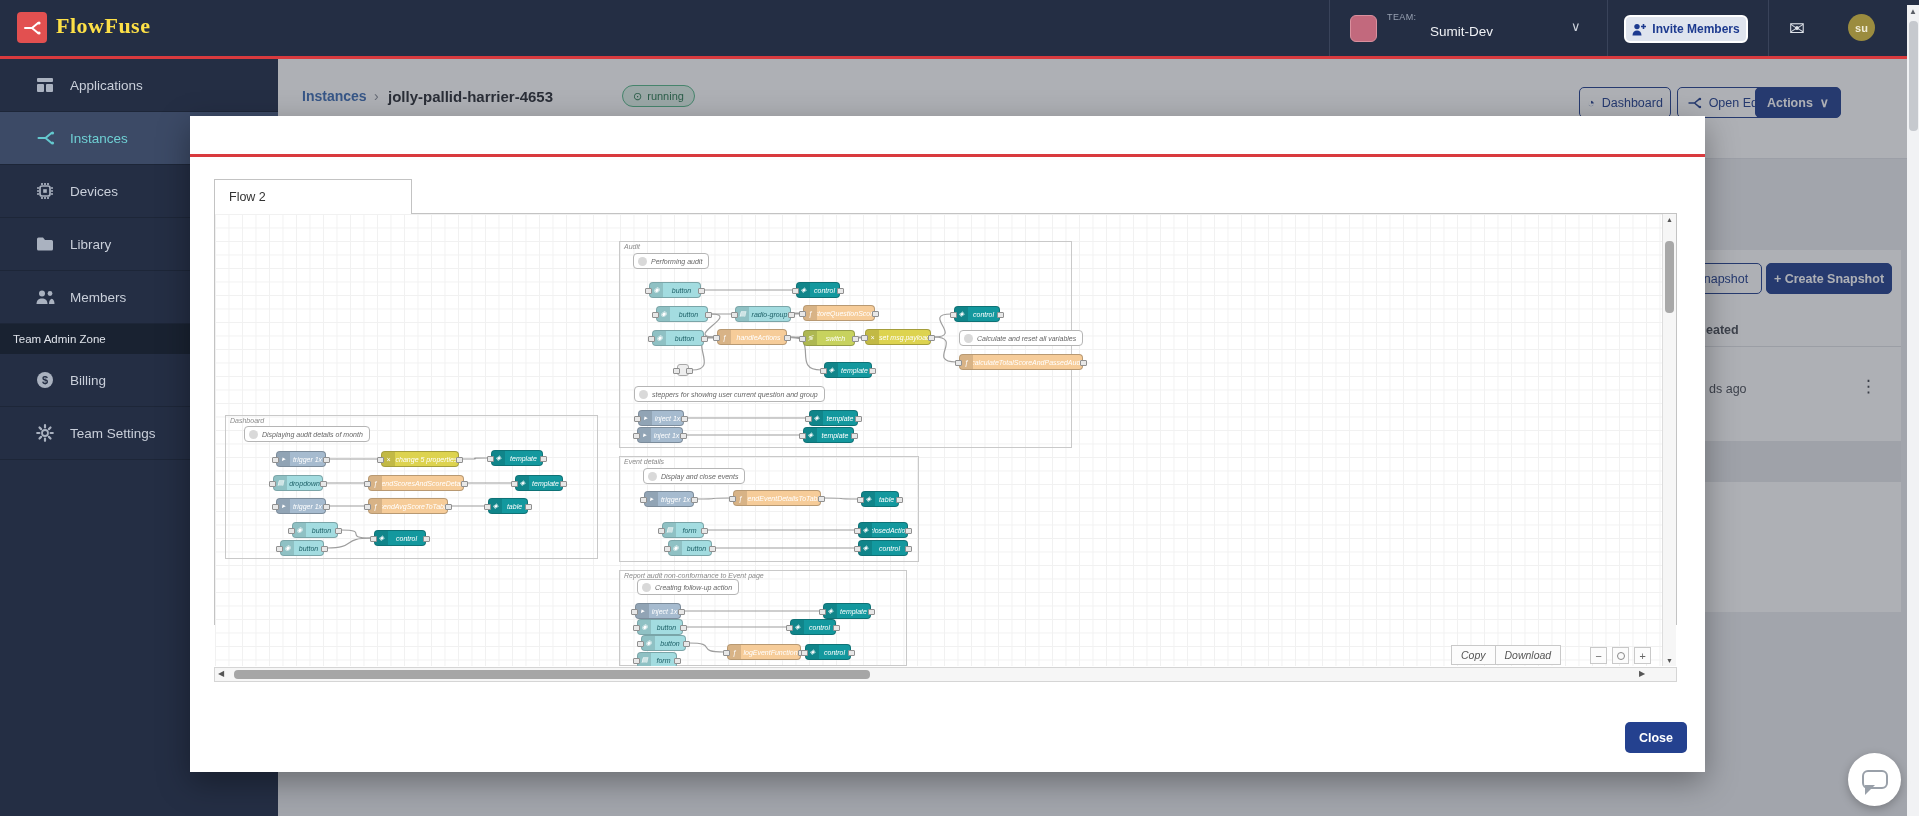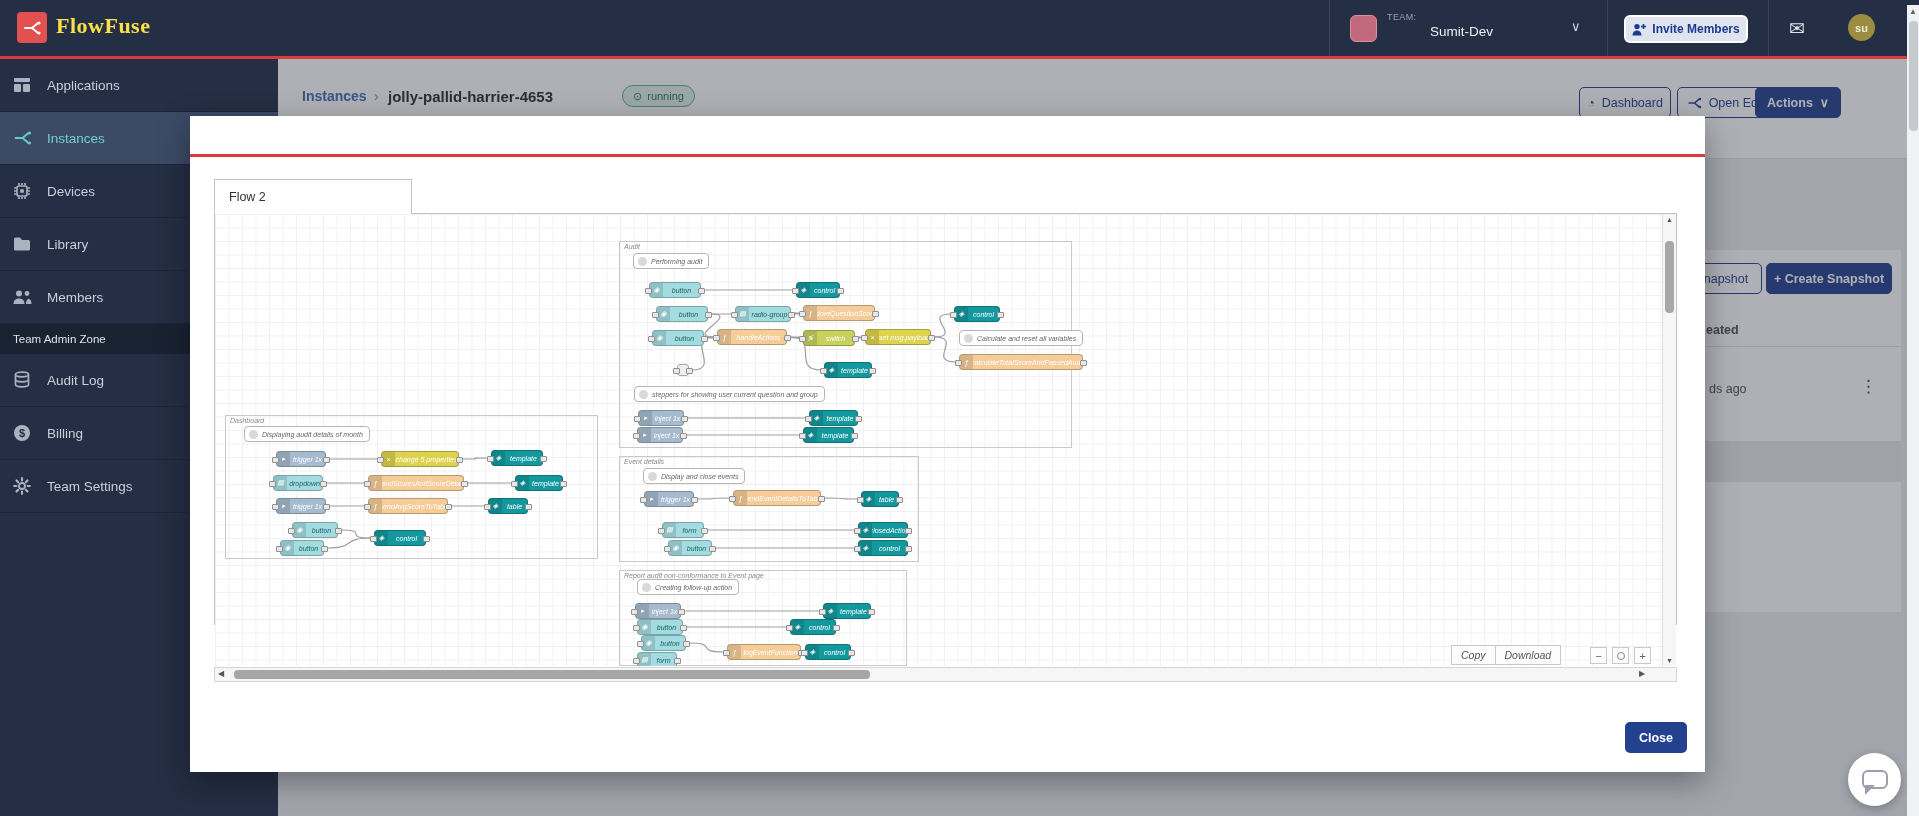--- a/index.html
+++ b/index.html
@@ -16,21 +16,21 @@
   .team-avatar { position:absolute; left:1350px; top:15px; width:27px; height:27px; border-radius:6px; background:#c2697d; border:1px solid #d9909e; }
   .team-label { position:absolute; left:1387px; top:12px; font-size:9px; color:#98a1b2; letter-spacing:0.4px; }
   .team-name { position:absolute; left:1387px; top:24px; font-size:13.5px; color:#eef0f4;margin-left:43px; }
   .hdr-chevron { position:absolute; left:1571px; top:19px; color:#cfd4dd; font-size:13px; }
   .invite-btn { position:absolute; left:1624px; top:15px; width:124px; height:28px; background:#dfe4ee; border:2px solid #ffffff; border-radius:6px; color:#1d3a8f; font-size:12px; font-weight:bold; display:flex; align-items:center; justify-content:center; gap:6px; }
   .mail-icon { position:absolute; left:1789px; top:17px; font-size:19px; color:#dfe3ea; }
   .user-avatar { position:absolute; left:1848px; top:14px; width:27px; height:27px; border-radius:50%; background:#9b8c3f; color:#f0ecd8; font-size:11px; font-weight:bold; display:flex; align-items:center; justify-content:center; }
 
   
   .sidebar { position:absolute; left:0; top:59px; width:278px; height:757px; background:#242e44; z-index:2; }
-  .side-item { height:53px; display:flex; align-items:center; padding-left:12px; gap:15px; border-bottom:1px solid #1d2638; color:#c9cfda; font-size:13.5px; cursor:pointer; }
+  .side-item { height:53px; display:flex; align-items:center; padding-left:35px; gap:15px; border-bottom:1px solid #1d2638; color:#c9cfda; font-size:13.5px; cursor:pointer; }
   .side-item .sicon { width:20px; height:20px; display:flex; align-items:center; justify-content:center; color:#aab2c0; }
   .side-item.active { background:#3c4a66; color:#6fd0d4; }
   .side-item.active .sicon { color:#64c9cf; }
   .admin-zone { height:30px; background:#192231; color:#dfe3ea; font-size:11.5px; display:flex; align-items:center; padding-left:13px; }
 
   
   .main-bg { position:absolute; left:278px; top:59px; width:1641px; height:757px; background:#eceef0; }
   .topstrip { position:absolute; left:278px; top:59px; width:1641px; height:100px; background:#ffffff; border-bottom:1px solid #e2e4e8; }
   .crumb { position:absolute; top:88px; font-size:14px; }
   .crumb-parent { color:#3f6fb5; font-weight:bold; }
@@ -191,30 +191,20 @@
       <svg class="ic" width="19" height="16" viewBox="0 0 19 16" fill="currentColor">
           <circle cx="6" cy="4.5" r="3"></circle>
           <path d="M0.5 15 c0-3.6 2.4-5.4 5.5-5.4 s5.5 1.8 5.5 5.4 z"></path>
           <circle cx="14" cy="4.5" r="2.4"></circle>
           <path d="M13 15 c0-2.8 1-4.6 2.6-5.2 1.8 0.5 2.9 2.3 2.9 5.2 z"></path>
         </svg>
     </span>
     <span>Members</span>
   </div>
   <div class="admin-zone">Team Admin Zone</div>
-  <div class="side-item">
-    <span class="sicon">
-      <svg class="ic" width="18" height="18" viewBox="0 0 18 18" fill="none" stroke="currentColor" stroke-width="1.7">
-          <ellipse cx="9" cy="3.5" rx="6.5" ry="2.3"></ellipse>
-          <path d="M2.5 3.5 v5 c0 1.3 2.9 2.3 6.5 2.3 s6.5-1 6.5-2.3 v-5"></path>
-          <path d="M2.5 8.5 v5 c0 1.3 2.9 2.3 6.5 2.3 s6.5-1 6.5-2.3 v-5"></path>
-        </svg>
-    </span>
-    <span>Audit Log</span>
-  </div>
   <div class="side-item">
     <span class="sicon">
       <svg class="ic" width="18" height="18" viewBox="0 0 18 18">
           <circle cx="9" cy="9" r="8" fill="currentColor"></circle>
           <text x="9" y="13" text-anchor="middle" font-size="11" font-family="Liberation Sans, sans-serif" fill="#242e44" font-weight="bold">$</text>
         </svg>
     </span>
     <span>Billing</span>
   </div>
   <div class="side-item">

